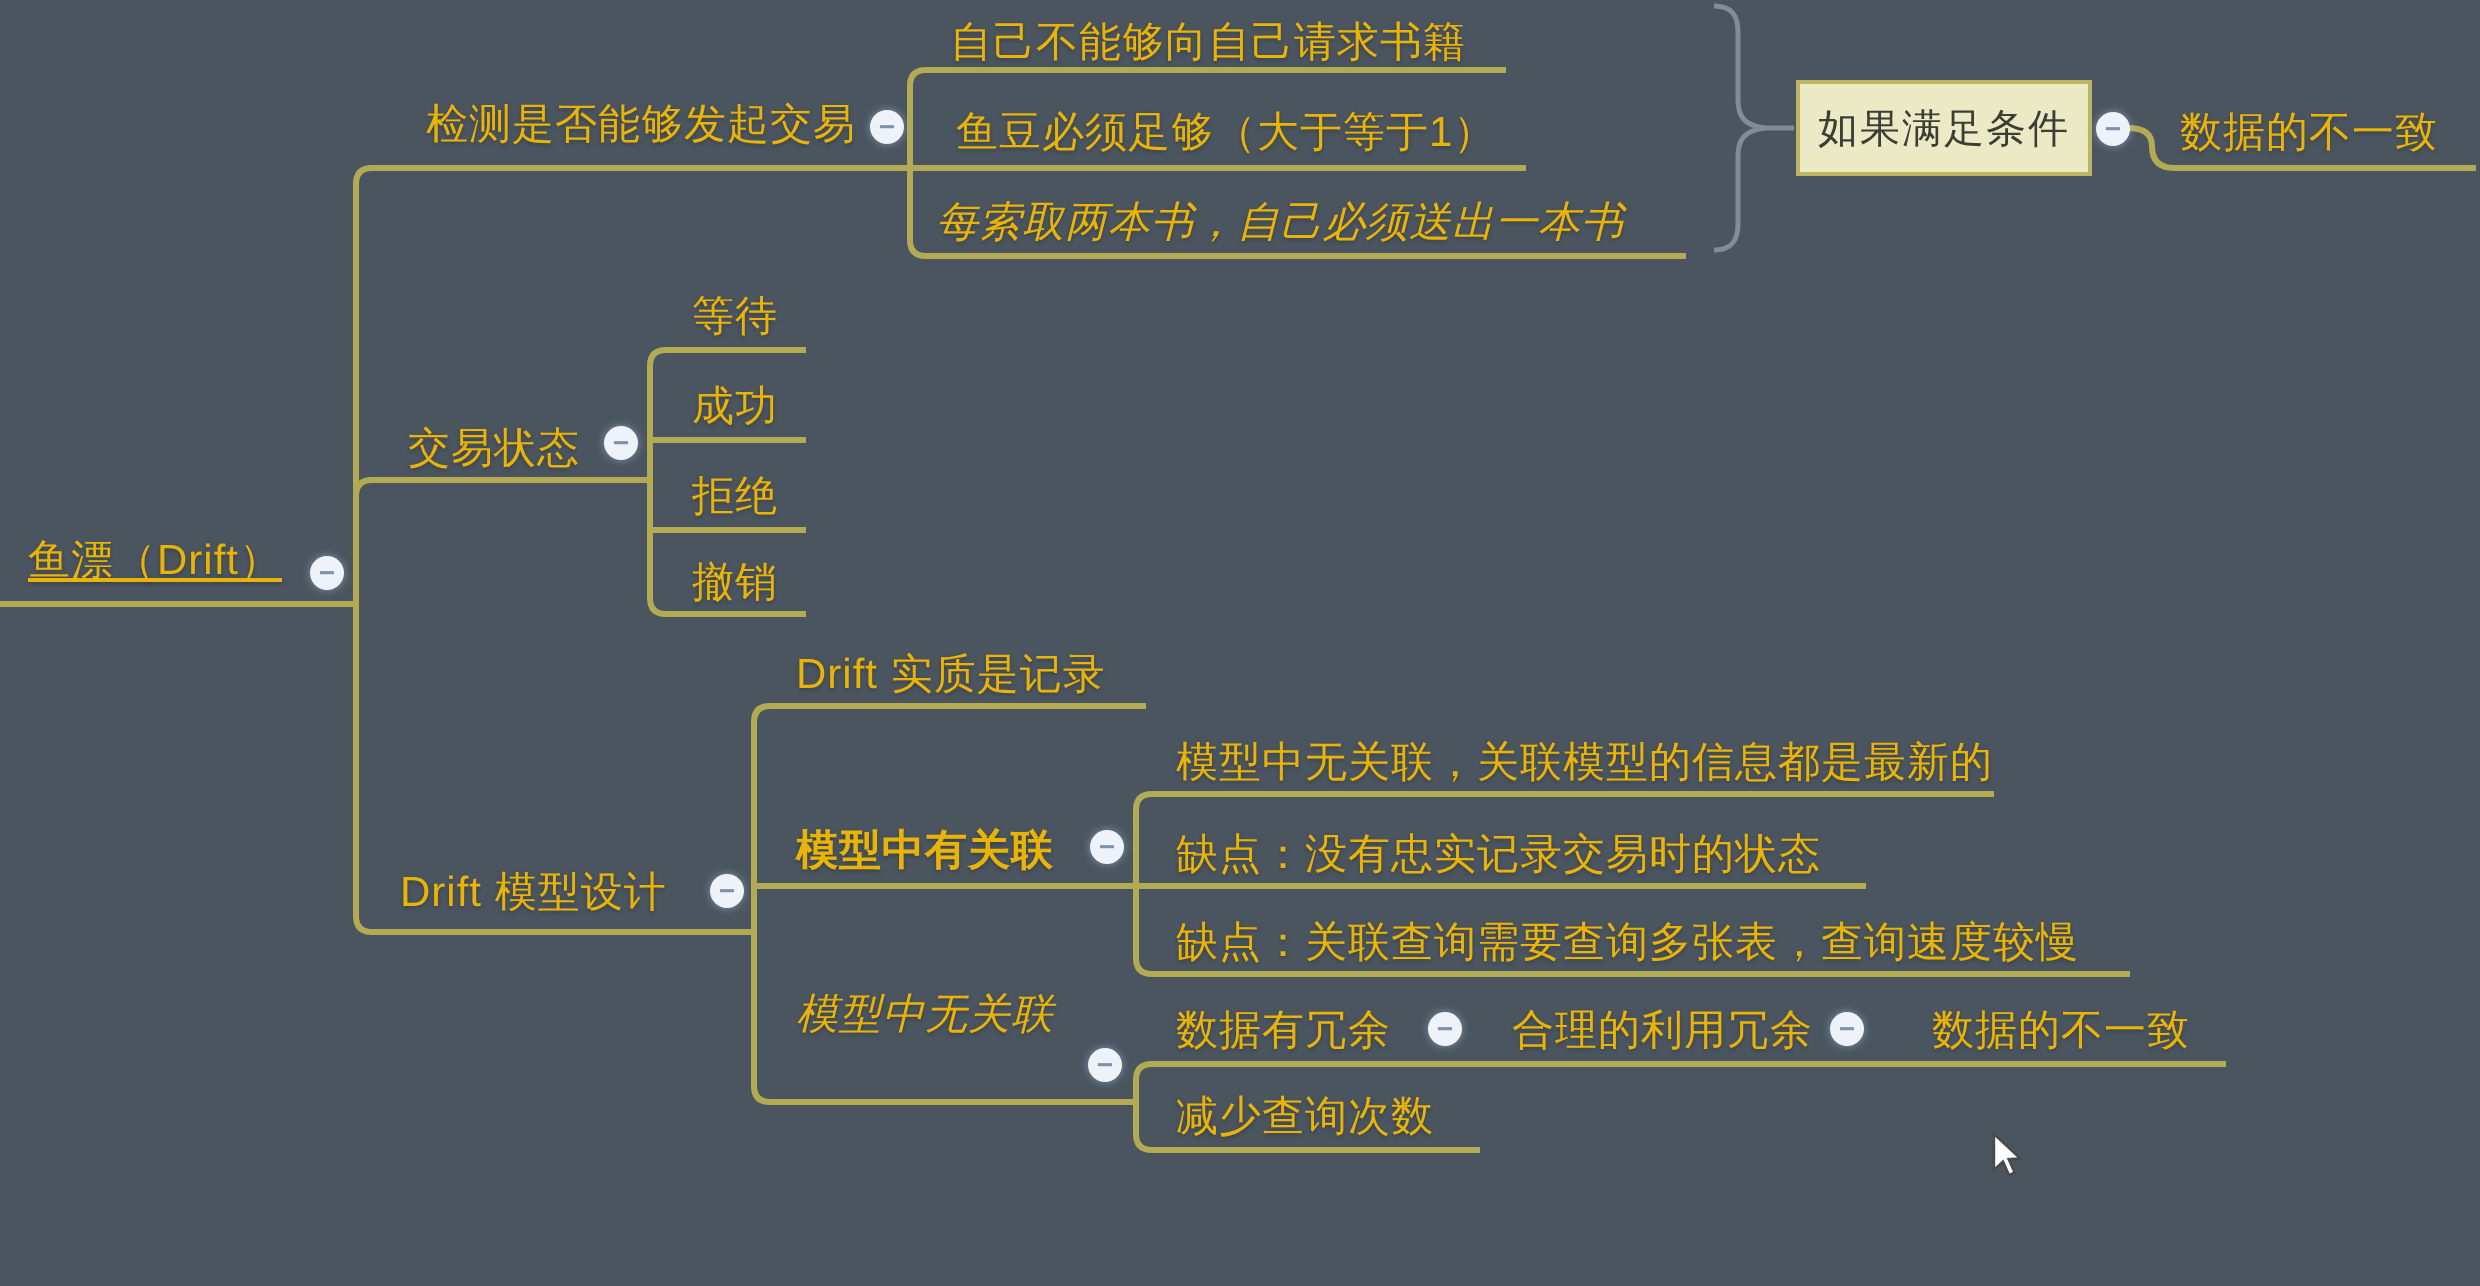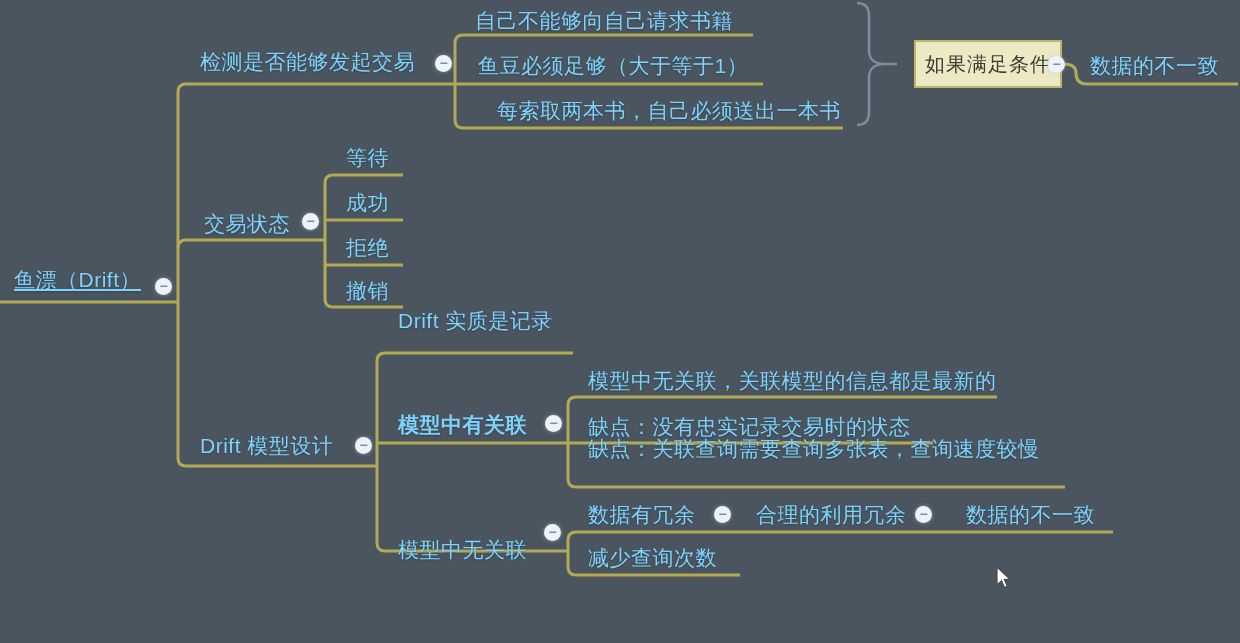--- a/index.html
+++ b/index.html
@@ -8,21 +8,21 @@
     width:1240px;height:643px;
     background:#4a5560;
     overflow:hidden;
     font-family:"Liberation Sans", sans-serif;
   }
   .wires{position:absolute;left:0;top:0;}
   .label{
     position:absolute;
     font-size:21px;
     letter-spacing:.5px;
-    color:#7dd3fc;
+    color:#eab308;
     white-space:nowrap;
     text-shadow:0 1px 2px rgba(0,0,0,.25);
     cursor:default;
   }
   .collapse{
     position:absolute;
     width:17px;height:17px;
     border-radius:50%;
     background:#eef3f9;
     color:#7d91a8;
@@ -37,21 +37,20 @@
     position:absolute;
     left:898px;top:40px;
     width:148px;height:48px;
     box-sizing:border-box;
     background:#ece9c5;
     border:2px solid #bdb464;
     display:flex;align-items:center;justify-content:center;
     font-size:20px;
     color:#3c3e35;
     letter-spacing:1px;
-    margin-left:16px;
   }
   .cursor{position:absolute;left:995px;top:566px;}
 </style>
 </head>
 <body>
 
 <div class="canvas">
 
   <svg class="wires" width="1240" height="643" viewBox="0 0 1240 643">
     <g stroke="#b3aa54" stroke-width="3" fill="none">
@@ -77,52 +76,52 @@
     </g>
     <g stroke="#828b9a" stroke-width="2.5" fill="none">
       <path d="M 857 3 C 866 3 869 8 869 16 L 869 50 C 869 58 872 63 883 64 C 872 65 869 70 869 78 L 869 112 C 869 120 866 125 857 125"></path>
       <path d="M 883 64 H 897"></path>
     </g>
   </svg>
 
   <div class="label" style="left:14px;top:266px;text-decoration:underline;">鱼漂（Drift）</div>
   <span class="collapse" style="left:155px;top:278px;">−</span>
 
-  <div class="label" style="left:200px;top:48px;">检测是否能够发起交易</div>
+  <div class="label" style="left:213px;top:48px;">检测是否能够发起交易</div>
   <span class="collapse" style="left:435px;top:55px;">−</span>
 
   <div class="label" style="left:475px;top:7px;">自己不能够向自己请求书籍</div>
   <div class="label" style="left:478px;top:52px;">鱼豆必须足够（大于等于1）</div>
-  <div class="label" style="left:497px;top:97px;">每索取两本书，自己必须送出一本书</div>
+  <div class="label" style="left:468px;top:97px;font-style:italic;">每索取两本书，自己必须送出一本书</div>
 
   <div class="cond-box">如果满足条件</div>
   <span class="collapse" style="left:1048px;top:56px;">−</span>
   <div class="label" style="left:1090px;top:52px;">数据的不一致</div>
 
   <div class="label" style="left:204px;top:210px;text-align:right;">交易状态</div>
   <span class="collapse" style="left:302px;top:213px;">−</span>
 
   <div class="label" style="left:346px;top:144px;">等待</div>
   <div class="label" style="left:346px;top:189px;">成功</div>
   <div class="label" style="left:346px;top:234px;">拒绝</div>
   <div class="label" style="left:346px;top:277px;">撤销</div>
 
   <div class="label" style="left:200px;top:432px;">Drift 模型设计</div>
   <span class="collapse" style="left:355px;top:437px;">−</span>
 
-  <div class="label" style="left:398px;top:307px;text-align:right;">Drift 实质是记录</div>
+  <div class="label" style="left:398px;top:323px;text-align:right;">Drift 实质是记录</div>
 
   <div class="label" style="left:398px;top:411px;font-weight:bold;">模型中有关联</div>
   <span class="collapse" style="left:545px;top:415px;">−</span>
 
   <div class="label" style="left:588px;top:367px;">模型中无关联，关联模型的信息都是最新的</div>
   <div class="label" style="left:588px;top:413px;">缺点：没有忠实记录交易时的状态</div>
-  <div class="label" style="left:588px;top:435px;">缺点：关联查询需要查询多张表，查询速度较慢</div>
+  <div class="label" style="left:588px;top:457px;">缺点：关联查询需要查询多张表，查询速度较慢</div>
 
-  <div class="label" style="left:398px;top:536px;">模型中无关联</div>
+  <div class="label" style="left:398px;top:493px;font-style:italic;">模型中无关联</div>
   <span class="collapse" style="left:544px;top:524px;">−</span>
 
   <div class="label" style="left:588px;top:501px;">数据有冗余</div>
   <span class="collapse" style="left:714px;top:506px;">−</span>
 
   <div class="label" style="left:756px;top:501px;">合理的利用冗余</div>
   <span class="collapse" style="left:915px;top:506px;">−</span>
 
   <div class="label" style="left:966px;top:501px;">数据的不一致</div>
 

